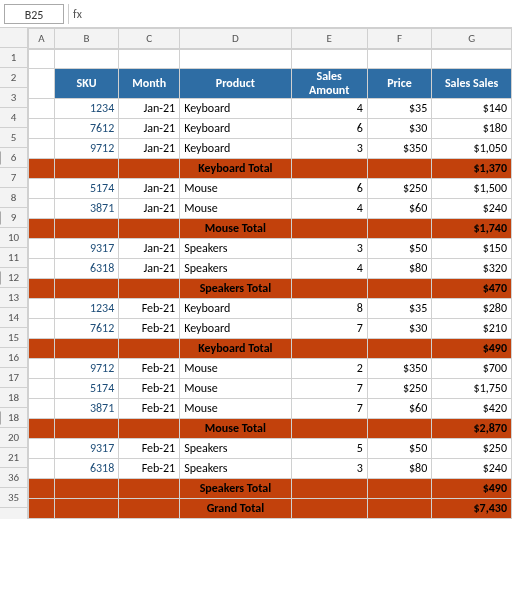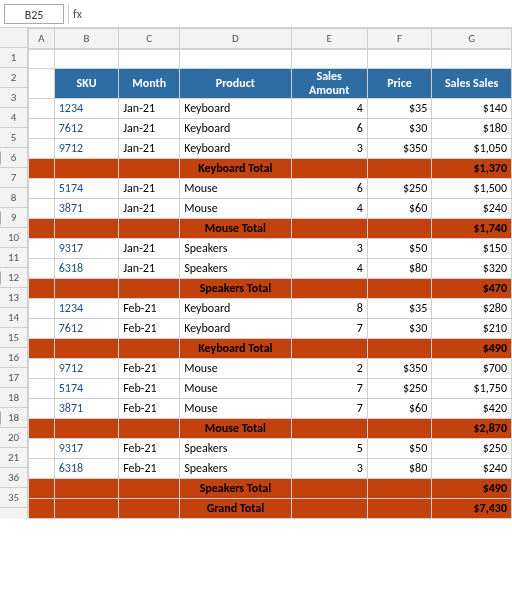--- a/index.html
+++ b/index.html
@@ -130,21 +130,21 @@
     
     .header-cell {
       background: #2e6da4;
       color: #fff;
       font-weight: bold;
       text-align: center;
       font-size: 12px;
     }
 
     
-    .text-center { text-align: left; }
+    .text-center { text-align: right; }
     .text-right { text-align: right; }
     .text-left { text-align: left; }
 
     
     .subtotal-row td {
       font-weight: bold;
       background: #c2410c;
     }
 
     

